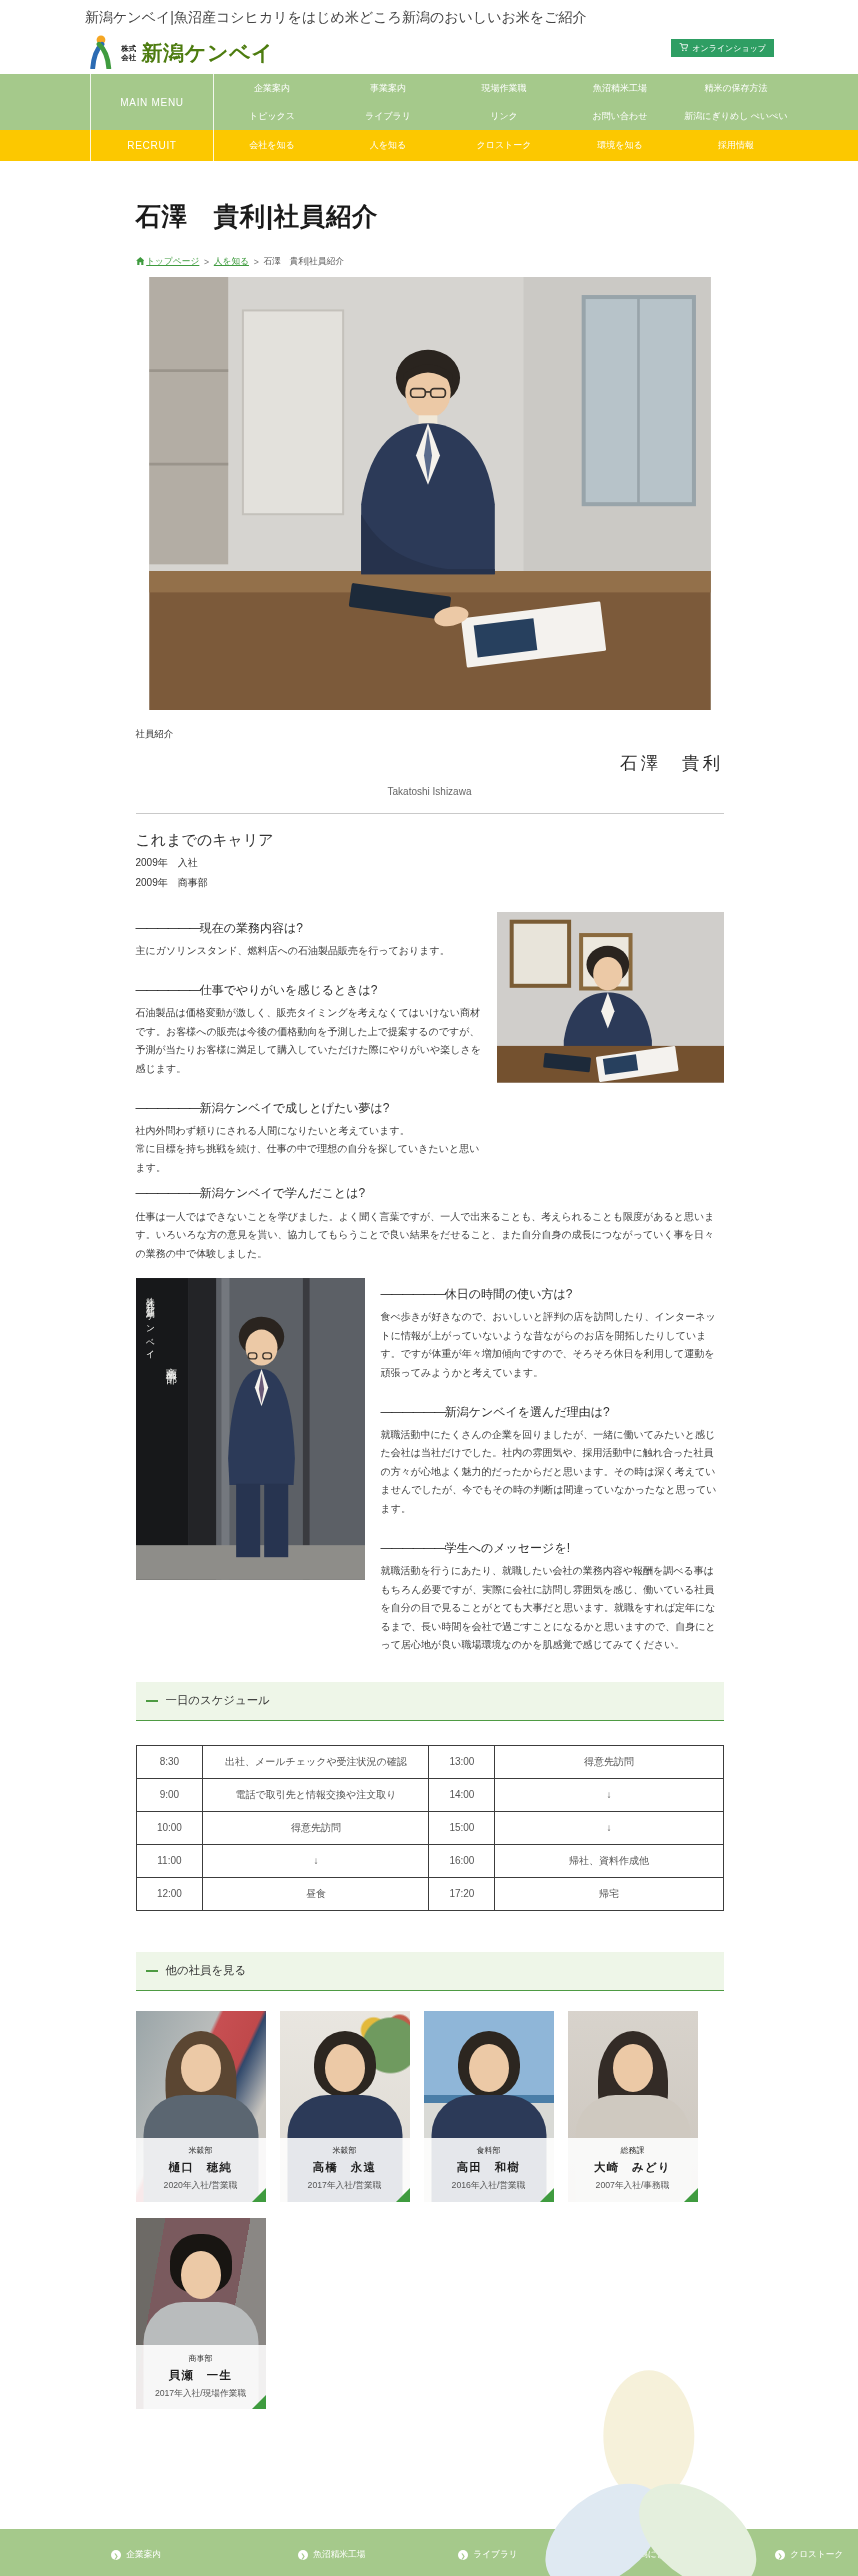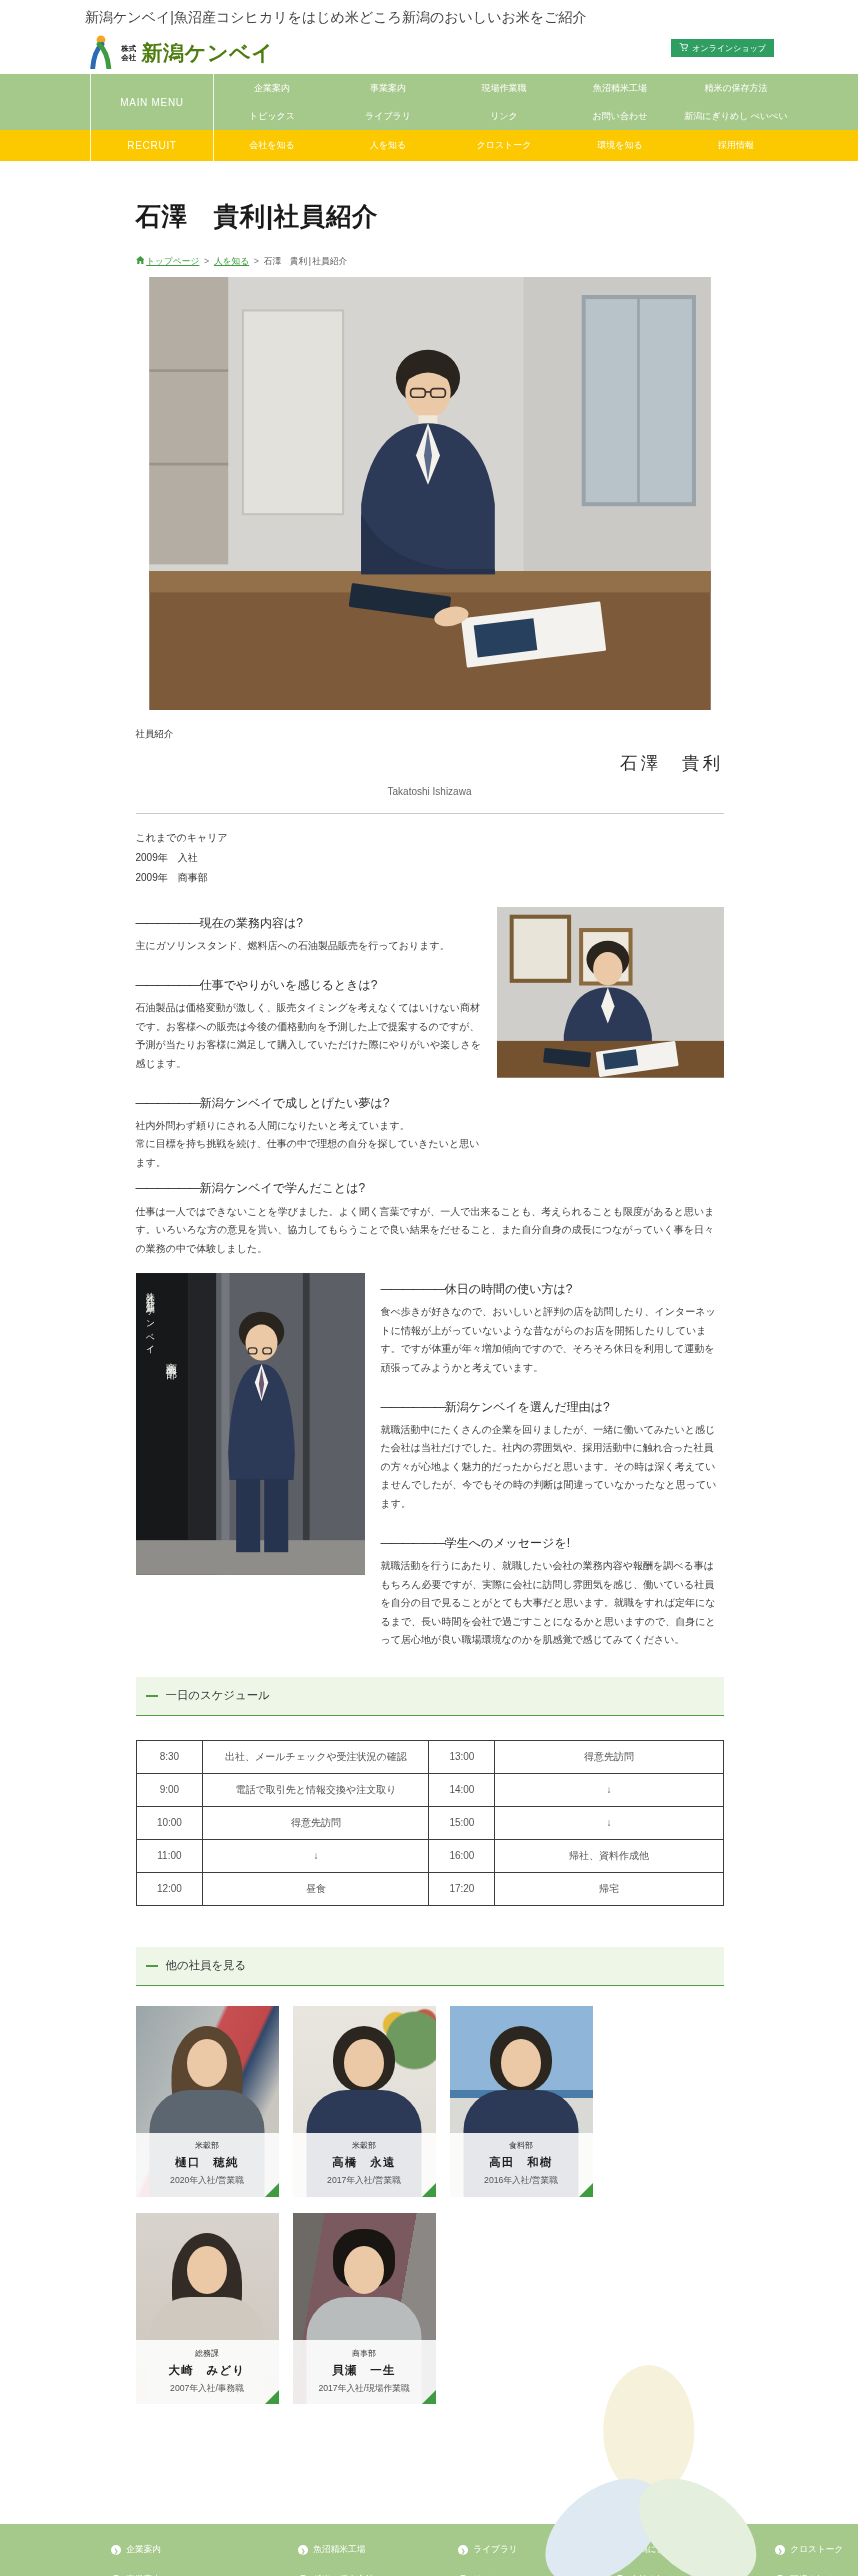--- a/index.html
+++ b/index.html
@@ -23,32 +23,32 @@
   .nav-yellow { background:#fcc800; display:flex; }
   .nav-spacer { width:90px; }
   .nav-label { width:124px; border-left:0.7px solid rgba(255,255,255,.85); border-right:0.7px solid rgba(255,255,255,.85);
     color:#fff; display:flex; align-items:center; justify-content:center; font-size:10px; letter-spacing:0.7px; }
   .nav-cols { display:grid; grid-template-columns:repeat(5,116px); }
   .nav-green .nav-rows { display:flex; flex-direction:column; }
   .nav-cell { height:28px; display:flex; align-items:center; justify-content:center; color:#fff; font-size:9px; cursor:pointer; white-space:nowrap; }
   .nav-yellow .nav-cell { height:31px; }
   
   .page-title { width:588px; margin:39px auto 0; font-size:25.4px; font-weight:900; color:#1a1a1a; letter-spacing:0.7px; }
-  .breadcrumb { width:588px; margin:21.4px auto 0; display:flex; align-items:center; gap:4.7px; font-size:8.7px; color:#555;font-family:Liberation Mono, monospace; }
+  .breadcrumb { width:588px; margin:21.4px auto 0; display:flex; align-items:center; gap:4.7px; font-size:8.7px; color:#555; }
   .bc-link { color:#3f9b3f; text-decoration:underline; cursor:pointer; display:flex; align-items:center; gap:2px; }
   .bc-sep { color:#777; }
   
   .hero { width:562px; height:433px; margin:9.4px auto 0; position:relative; overflow:hidden; background:#d6d4d0; }
   
   .content { width:588px; margin:0 auto; }
   .profile-label { margin-top:17.4px; font-size:9.4px; color:#333; }
   .profile-name { text-align:right; margin-top:10.7px; font-size:17.4px; letter-spacing:3.3px; color:#2b2b2b; }
   .profile-romaji { text-align:center; margin-top:10.7px; font-size:10px; color:#666; }
   .divider { border:none; border-top:0.7px solid #c9c9c9; margin-top:16px; }
-  .career-label { margin-top:17.4px; font-size:10px; color:#333; }
+  .career-label { margin-top:17.4px; font-size:15px; color:#333; }
   .career-line { margin-top:6px; font-size:10px; color:#333; }
   
   .qa-q { font-size:12px; color:#2e2e2e; }
   .qa-dash { letter-spacing:-1.3px; color:#2e2e2e; }
   .qa-a p { font-size:10px; line-height:1.85; color:#3d3d3d; }
   .qa-item { margin-top:21.4px; }
   .qa-a { margin-top:5.3px; }
   .two-col { display:flex; gap:13.4px; margin-top:8px; }
   .col-text-l { width:348px; }
   .col-photo-r { width:227px; flex:none; }
@@ -64,21 +64,21 @@
   
   .section-head { margin-top:27px; background:#eef6e8; border-bottom:1.3px solid #4e9b43; height:39px; display:flex; align-items:center; gap:8px; padding-left:10.7px; font-size:11.4px; color:#333; }
   .dash-ico { width:11.4px; height:2px; background:#4e9b43; flex:none; }
   
   table.schedule { width:588px; margin-top:24px; border-collapse:collapse; }
   table.schedule td { border:0.7px solid #3c3c3c; height:33px; text-align:center; font-size:10px; color:#555; }
   
   .others-head { margin-top:41px; }
   .cards-wrap { position:relative; }
   .cards { display:flex; flex-wrap:wrap; gap:16.7px 14px; margin-top:20px; position:relative; z-index:1; }
-  .card { width:143px; height:191px; position:relative; overflow:hidden; cursor:pointer; background:#fca5a5; }
+  .card { width:130px; height:191px; position:relative; overflow:hidden; cursor:pointer; background:#fca5a5; }
   .card-overlay { position:absolute; left:0; right:0; bottom:0; height:64px; background:rgba(255,255,255,.88); text-align:center; z-index:2; }
   .card-dept { margin-top:7.4px; font-size:8px; color:#333; }
   .card-name { margin-top:4px; font-size:11.4px; font-weight:bold; letter-spacing:1.3px; color:#1f1f1f; }
   .card-info { margin-top:5.3px; font-size:8.7px; color:#555; }
   .card-corner { position:absolute; right:0; bottom:0; width:0; height:0; border-left:14.7px solid transparent; border-bottom:14.7px solid #3f9b3f; z-index:3; }
   
   .ph-person { position:absolute; inset:0; }
   .pr-hair { position:absolute; left:50%; transform:translateX(-50%); top:20px; width:62px; height:66px; border-radius:50% 50% 45% 45%; background:#2c2620; }
   .pr-face { position:absolute; left:50%; transform:translateX(-50%); top:33px; width:40px; height:48px; border-radius:50%; background:#ecc9a6; }
   .pr-body { position:absolute; left:50%; transform:translateX(-50%); top:84px; width:115px; height:114px; border-radius:40px 40px 0 0; background:#2c3a58; }

